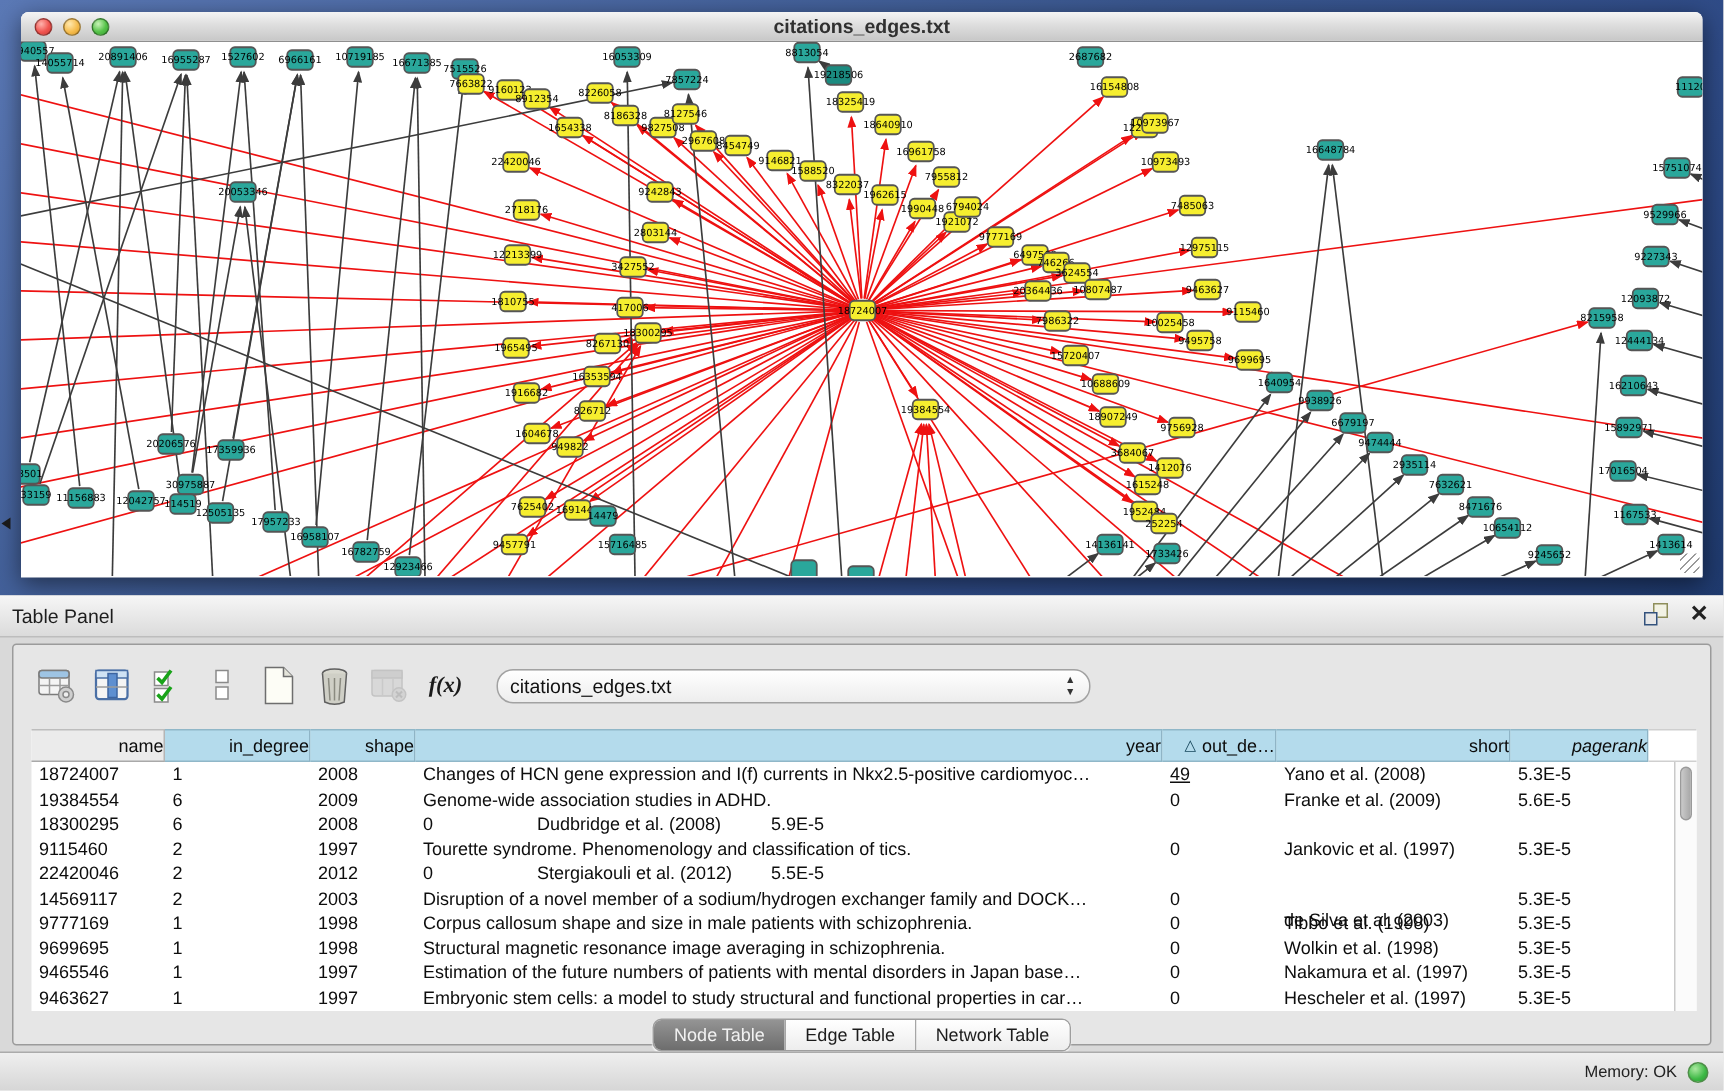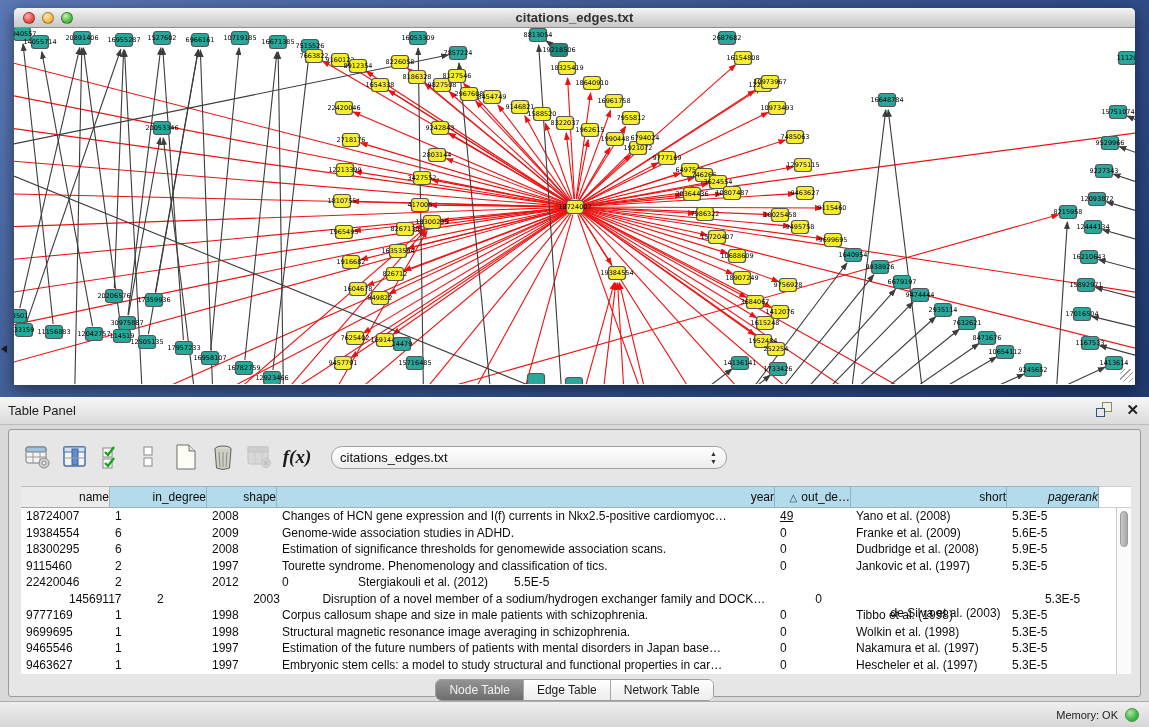--- a/index.html
+++ b/index.html
@@ -36,21 +36,21 @@
   .float-ic .sq1 { position:absolute; left:0; bottom:0; width:9px; height:9px; border:1.5px solid #33527d; background:#e7e7e7; }
   .float-ic .sq2 { position:absolute; right:0; top:0; width:10px; height:10px; border:1.5px solid #8e8e5a; background:#f2f2e4; }
   .close-x { font-size:15px; font-weight:bold; color:#222; line-height:15px; cursor:default; }
 
   .tp-box { position:absolute; left:8px; top:32px; width:1133px; height:268px;
     border:1px solid #9b9b9b; border-radius:3px; background:#e6e6e6; }
 
   .toolbar { height:54px; display:flex; align-items:center; padding-left:14px; }
   .tbi { width:30px; height:30px; margin-right:7px; display:flex; align-items:center; justify-content:center; border-radius:3px; }
   .tbi.disabled { opacity:.45; }
-  .fx { font-family:"Liberation Serif", serif; font-style:italic; font-weight:bold; font-size:19px; color:#1a1a1a; }
+  .fx { font-family:"Liberation Serif", serif; font-style:italic; font-weight:bold; font-size:15px; color:#1a1a1a; }
   .combo { margin-left:12px; width:396px; height:23px; border:1px solid #a2a2a2; border-radius:11px;
     background:linear-gradient(#ffffff,#ededed); display:flex; align-items:center; padding:0 8px; position:relative; }
   .combo .cval { font-size:13px; color:#111; }
   .combo .arrows { position:absolute; right:9px; top:3px; font-size:7px; line-height:8px; color:#333; text-align:center; }
 
   .tablewrap { position:relative; margin:2px 10px 0 12px; width:1110px; height:188px; background:#fff; }
   .thead { display:flex; height:22px; }
   .th { height:22px; display:flex; align-items:center; justify-content:flex-end; font-size:12px; color:#0c0c0c;
     background:#b4dbec; border-top:1px solid #90b7c8; border-bottom:1px solid #90b7c8; border-right:1px solid #8fb4c6; }
   .th.plain { background:#ebebeb; border-top:1px solid #bdbdbd; border-bottom:1px solid #a9a9a9; border-right:1px solid #b5b5b5; }
@@ -881,21 +881,20 @@
             <div class="td" style="width: 70px;">2009</div>
             <div class="td" style="width: 498px;">Genome-wide association studies in ADHD.</div>
             <div class="td" style="width: 76px;">0</div>
             <div class="td" style="width: 156px;">Franke et al. (2009)</div>
             <div class="td" style="width: 92px;">5.6E-5</div>
           </div>
           <div class="tr">
             <div class="td" style="width: 89px;">18300295</div>
             <div class="td" style="width: 97px;">6</div>
             <div class="td" style="width: 70px;">2008</div>
-            <div class="td" style="width: 498px;">Estimation of significance thresholds for genomewide association scans.</div>
             <div class="td" style="width: 76px;">0</div>
             <div class="td" style="width: 156px;">Dudbridge et al. (2008)</div>
             <div class="td" style="width: 92px;">5.9E-5</div>
           </div>
           <div class="tr">
             <div class="td" style="width: 89px;">9115460</div>
             <div class="td" style="width: 97px;">2</div>
             <div class="td" style="width: 70px;">1997</div>
             <div class="td" style="width: 498px;">Tourette syndrome. Phenomenology and classification of tics.</div>
             <div class="td" style="width: 76px;">0</div>
@@ -904,21 +903,21 @@
           </div>
           <div class="tr">
             <div class="td" style="width: 89px;">22420046</div>
             <div class="td" style="width: 97px;">2</div>
             <div class="td" style="width: 70px;">2012</div>
             <div class="td" style="width: 76px;">0</div>
             <div class="td" style="width: 156px;">Stergiakouli et al. (2012)</div>
             <div class="td" style="width: 92px;">5.5E-5</div>
           </div>
           <div class="tr">
-            <div class="td" style="width: 89px; margin-left: 43px;">14569117</div>
+            <div class="td" style="width: 89px;">14569117</div>
             <div class="td" style="width: 97px;">2</div>
             <div class="td" style="width: 70px;">2003</div>
             <div class="td" style="width: 498px;">Disruption of a novel member of a sodium/hydrogen exchanger family and DOCK…</div>
             <div class="td" style="width: 76px;">0</div>
             <div class="td" style="width: 156px; margin-top: 28px;">de Silva et al. (2003)</div>
             <div class="td" style="width: 92px;">5.3E-5</div>
           </div>
           <div class="tr">
             <div class="td" style="width: 89px;">9777169</div>
             <div class="td" style="width: 97px;">1</div>

